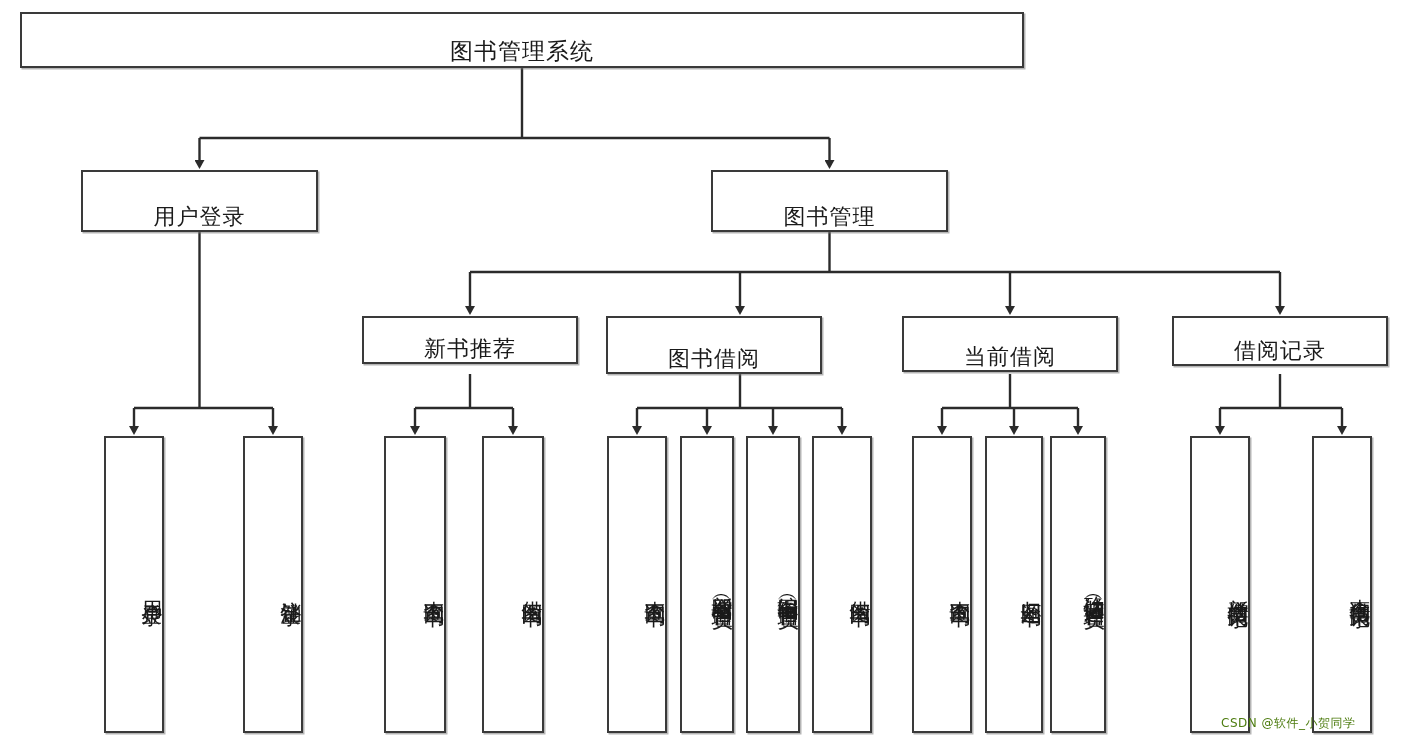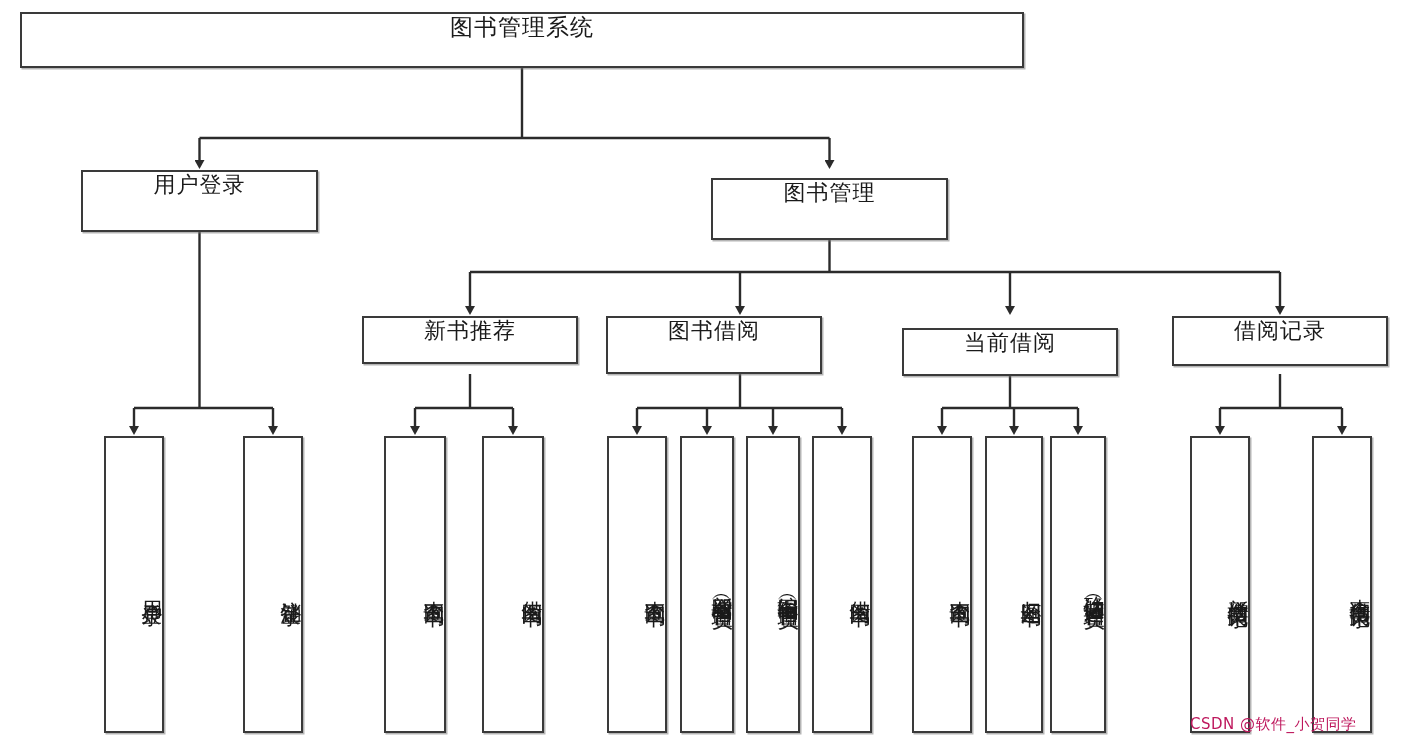--- a/index.html
+++ b/index.html
@@ -24,21 +24,21 @@
     width: 1405px;
     height: 747px;
     pointer-events: none;
   }
   .node {
     position: absolute;
     box-sizing: border-box;
     background: #ffffff;
     border: 2px solid #3a3a3a;
     display: flex;
-    align-items: flex-start;
+    align-items: flex-end;
     justify-content: center;
     color: #1a1a1a;
     box-shadow: 1.5px 1.5px 0 rgba(120,120,120,0.55);
   }
   .node.horiz {
     font-size: 22px;
     letter-spacing: 1px;
     line-height: 1.2;
   }
   .node.root {
@@ -54,24 +54,25 @@
     justify-content: center;
   }
   .node.vert .vtext {
     writing-mode: vertical-rl;
     text-orientation: upright;
     white-space: nowrap;
     line-height: 1;
   }
   .watermark {
     position: absolute;
-    font-size: 15px;
-    color: #be185d;
+    font-size: 12px;
+    color: #4d7c0f;
     white-space: nowrap;
     letter-spacing: 0.5px;
+    margin-left: 31px;
   }
 </style>
 </head>
 <body>
 
 <div id="canvas">
 
   <svg id="wires" viewBox="0 0 1405 747">
     <defs>
       <marker id="arrow" markerWidth="9" markerHeight="10" refX="1" refY="5" orient="auto" markerUnits="userSpaceOnUse">
@@ -115,30 +116,30 @@
       </g>
   </svg>
 
   <div id="nodes">
       <div class="node horiz root" style="left: 20px; top: 12px; width: 1004px; height: 56px;">
         <span>图书管理系统</span>
       </div>
       <div class="node horiz" style="left: 81px; top: 170px; width: 237px; height: 62px;">
         <span>用户登录</span>
       </div>
-      <div class="node horiz" style="left: 711px; top: 170px; width: 237px; height: 62px; margin-top: 8px;">
+      <div class="node horiz" style="left: 711px; top: 170px; width: 237px; height: 62px;">
         <span>图书管理</span>
       </div>
       <div class="node horiz" style="left: 362px; top: 316px; width: 216px; height: 48px;">
         <span>新书推荐</span>
       </div>
       <div class="node horiz" style="left: 606px; top: 316px; width: 216px; height: 58px;">
         <span>图书借阅</span>
       </div>
-      <div class="node horiz" style="left: 902px; top: 328px; width: 216px; height: 48px;">
+      <div class="node horiz" style="left: 902px; top: 316px; width: 216px; height: 56px;">
         <span>当前借阅</span>
       </div>
       <div class="node horiz" style="left: 1172px; top: 316px; width: 216px; height: 50px;">
         <span>借阅记录</span>
       </div>
       <div class="node vert" style="left: 104px; top: 436px; width: 60px; height: 297px;">
         <span class="vtext">用户登录</span>
       </div>
       <div class="node vert" style="left: 243px; top: 436px; width: 60px; height: 297px;">
         <span class="vtext">注销登录</span>

